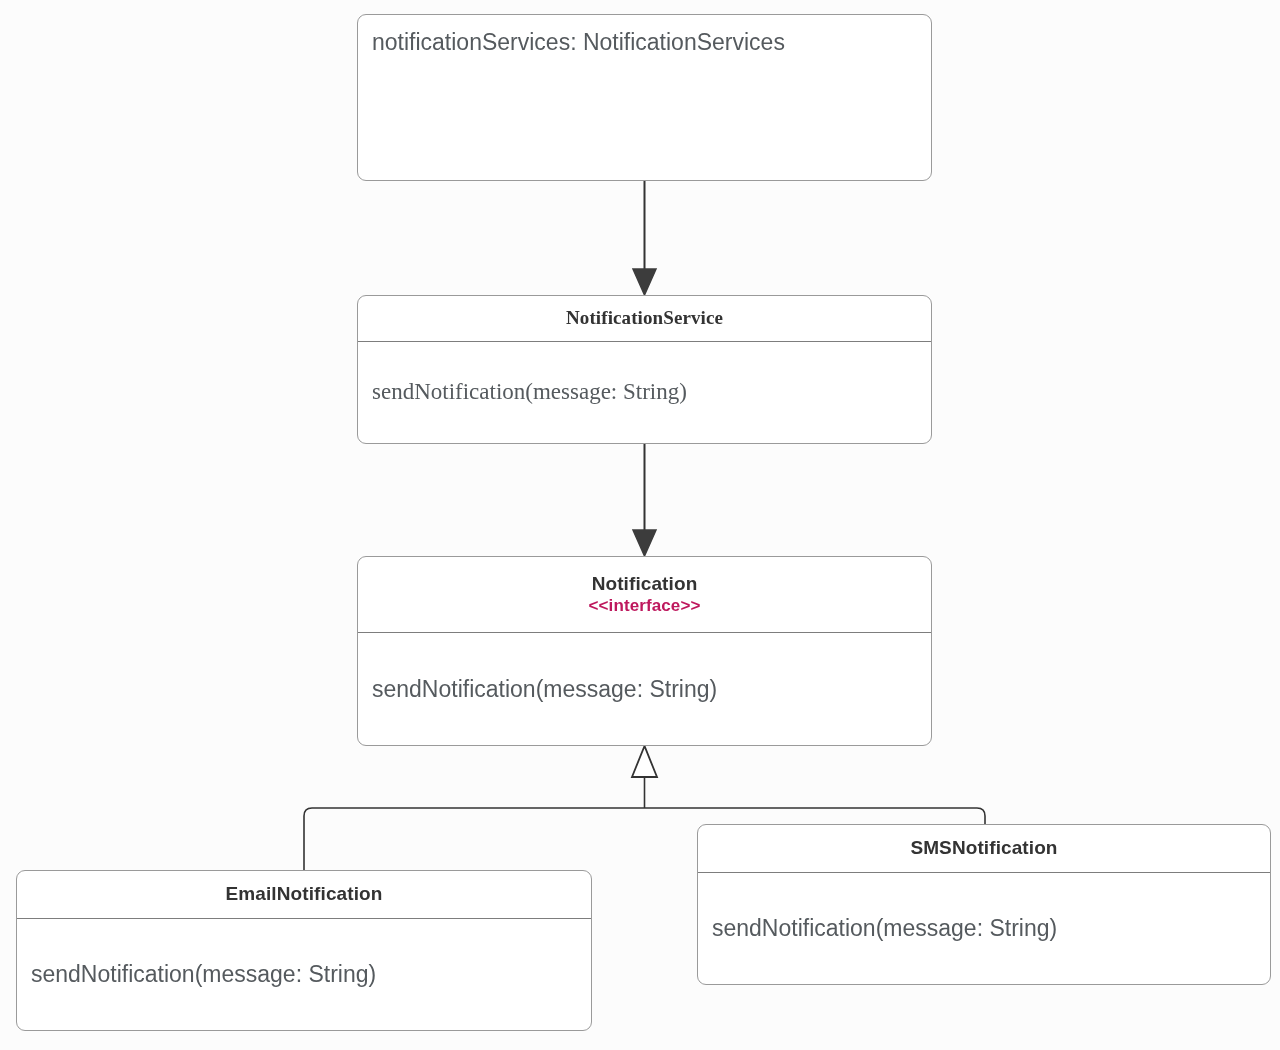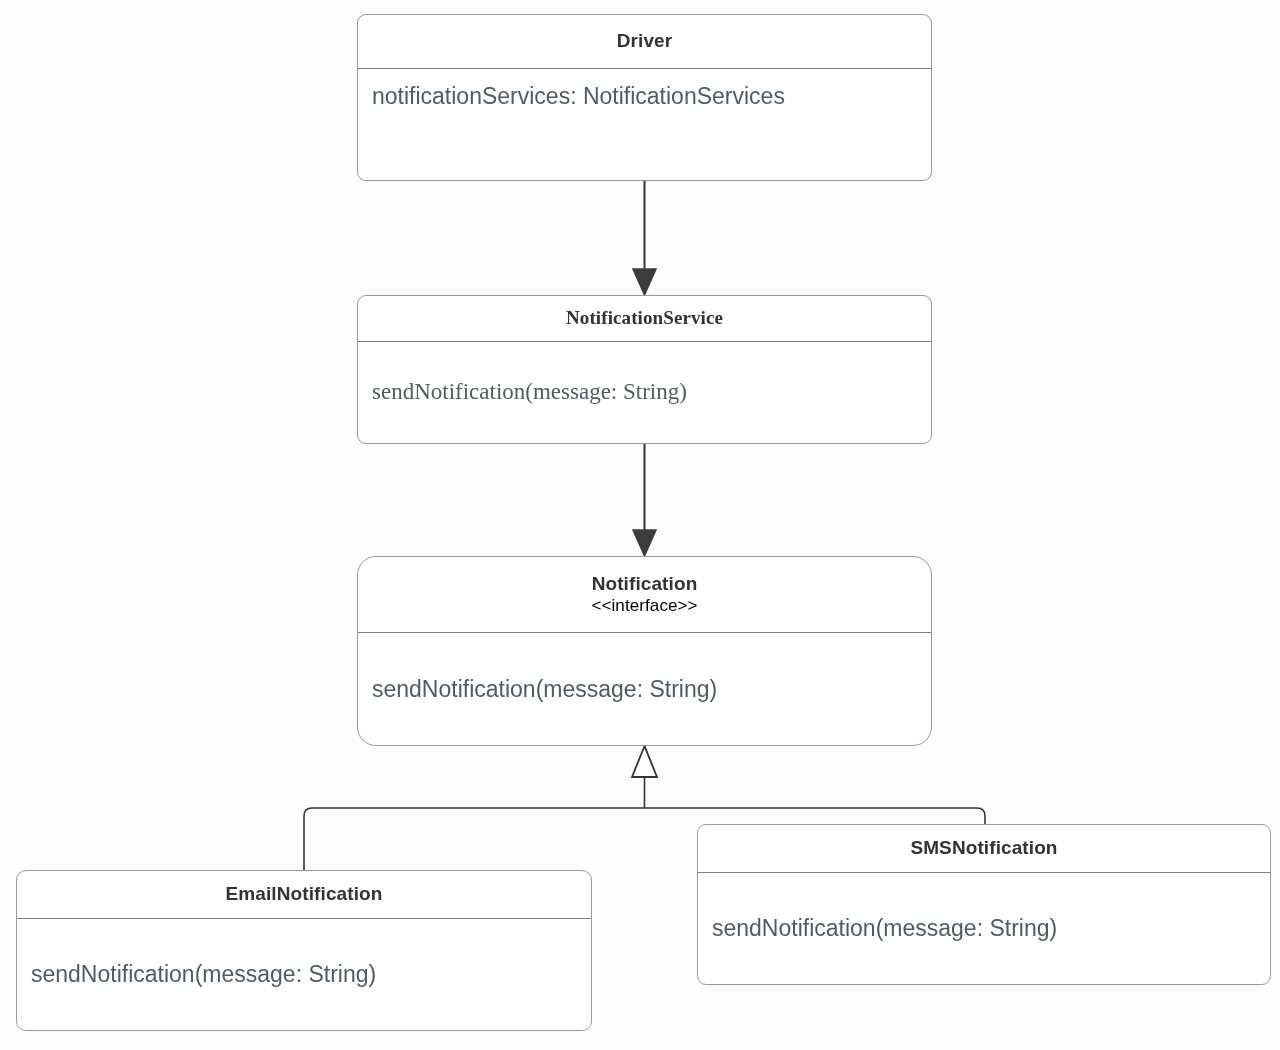--- a/index.html
+++ b/index.html
@@ -45,23 +45,23 @@
     justify-content: center;
     border-bottom: 1.6px solid #7d7d7d;
     color: #333333;
     font-weight: bold;
     font-size: 19px;
     line-height: 1.18;
     letter-spacing: 0.1px;
     text-align: center;
   }
   .uml-header .stereotype {
-    font-weight: normal;
+    font-weight: bold;
     font-size: 17px;
-    color: #000000;
+    color: #be185d;
   }
   .uml-section {
     box-sizing: border-box;
     width: 100%;
     display: flex;
     align-items: center;
     padding-left: 14px;
     color: #555a5e;
     font-size: 23px;
     line-height: 1.25;
@@ -73,25 +73,25 @@
 
   
   #box-driver        { left: 357px; top: 14px;  width: 575px; height: 167px; }
   #box-driver   .uml-header  { height: 54px; }
   #box-driver   .uml-section { height: 55px; }
 
   #box-notificationservice      { left: 357px; top: 295px; width: 575px; height: 149px; font-family: Liberation Serif, serif; }
   #box-notificationservice .uml-header  { height: 46px; }
   #box-notificationservice .uml-section { height: 101px; }
 
-  #box-notification      { left: 357px; top: 556px; width: 575px; height: 190px; border-radius: 19px; }
+  #box-notification      { left: 357px; top: 556px; width: 575px; height: 190px; }
   #box-notification .uml-header  { height: 76px; }
   #box-notification .uml-section { height: 112px; }
 
-  #box-emailnotification      { left: 16px;  top: 870px; width: 576px; height: 161px; border-radius: 10px; }
+  #box-emailnotification      { left: 16px;  top: 870px; width: 576px; height: 161px; }
   #box-emailnotification .uml-header  { height: 48px; }
   #box-emailnotification .uml-section { height: 111px; }
 
   #box-smsnotification      { left: 697px; top: 824px; width: 574px; height: 161px; }
   #box-smsnotification .uml-header  { height: 48px; }
   #box-smsnotification .uml-section { height: 111px; }
 </style>
 </head>
 <body>
 
@@ -113,23 +113,20 @@
 
       <line x1="644.5" y1="777" x2="644.5" y2="808" stroke="#333333" stroke-width="1.6"></line>
 
       <path d="M 304 870 L 304 816 Q 304 808 312 808 L 977 808 Q 985 808 985 816 L 985 870" fill="none" stroke="#333333" stroke-width="1.6"></path>
 
       <polygon points="644.5,746 632,777 657,777" fill="#ffffff" stroke="#333333" stroke-width="1.8"></polygon>
     </g>
   </svg>
 
   <div class="uml-box" id="box-driver">
-    <div class="uml-header">
-      <span>Driver</span>
-    </div>
     <div class="uml-section">
       <span>notificationServices: NotificationServices</span>
     </div>
   </div>
 
   <div class="uml-box" id="box-notificationservice">
     <div class="uml-header">
       <span>NotificationService</span>
     </div>
     <div class="uml-section">

